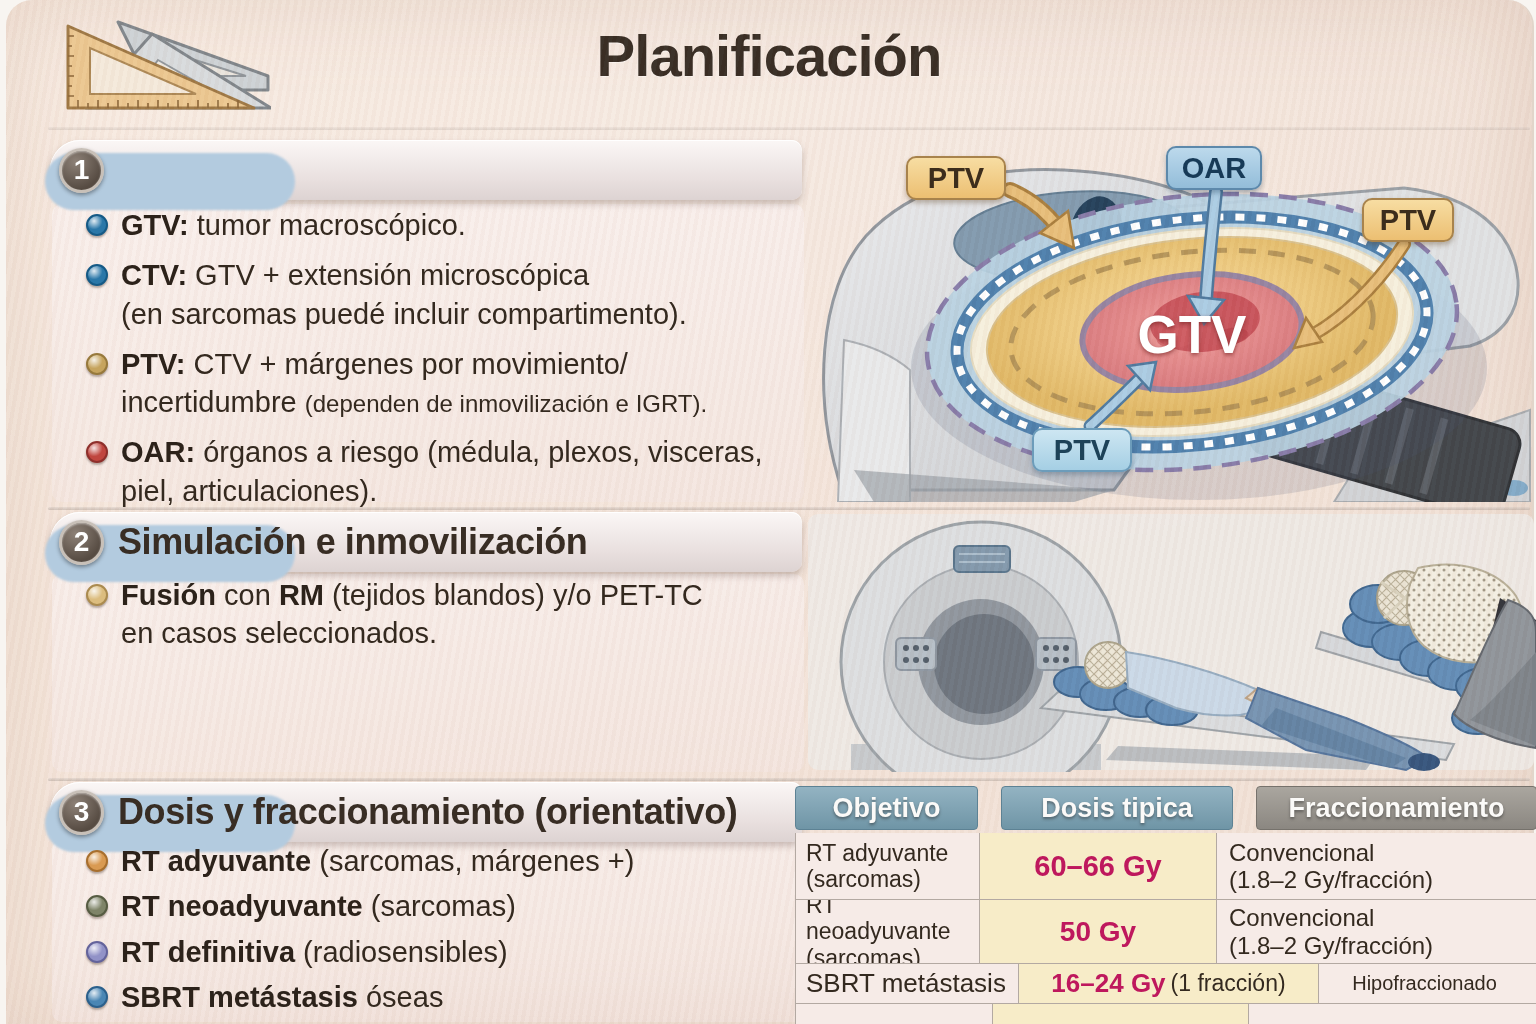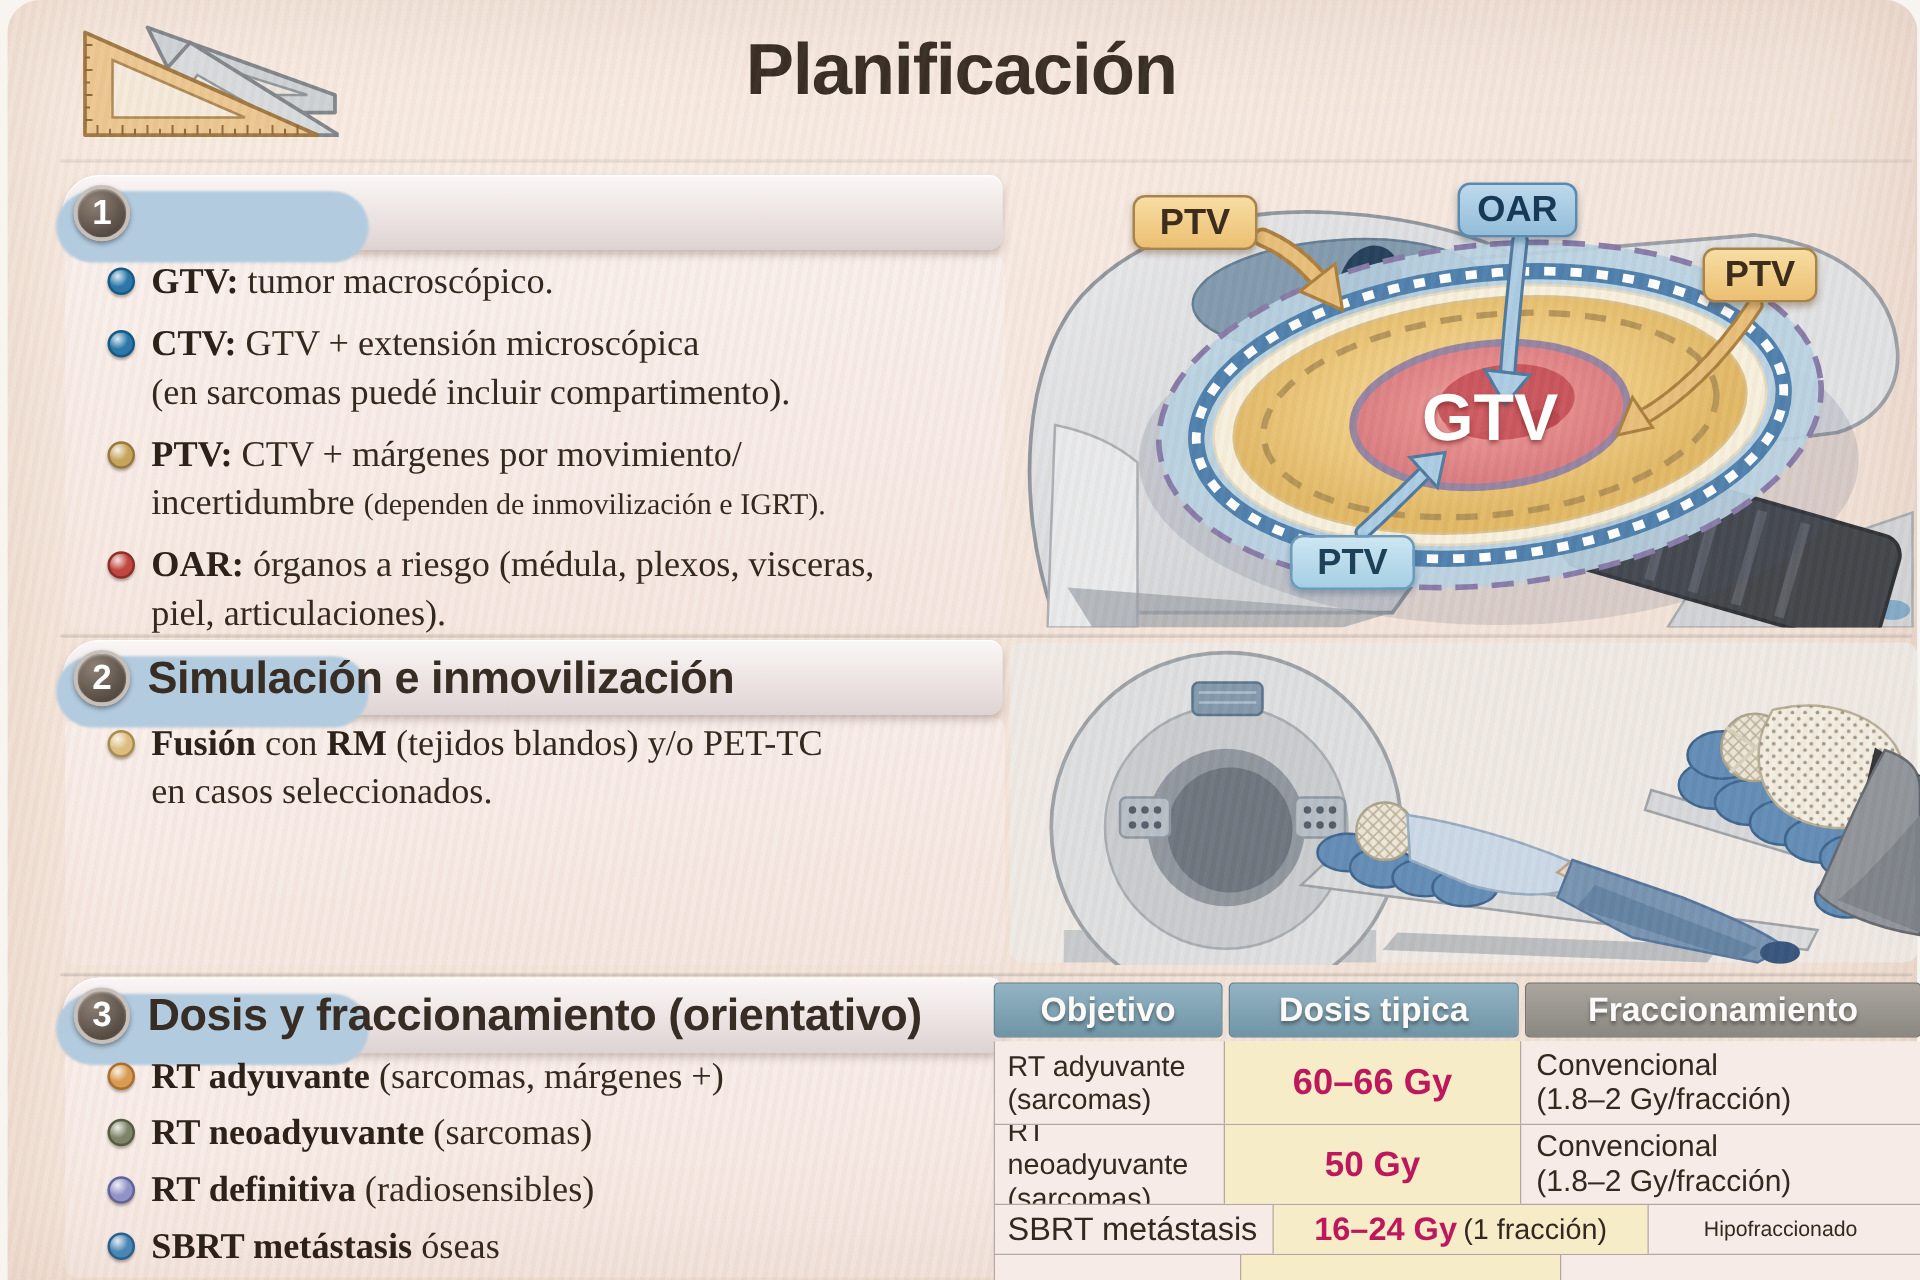--- a/index.html
+++ b/index.html
@@ -23,21 +23,21 @@
     box-shadow:0 4px 7px rgba(118,98,92,.35), inset 0 1px 0 #fff;
     display:flex;align-items:center;gap:14px;padding:0 16px 0 9px;box-sizing:border-box;}
   .sec-h::before{content:'';position:absolute;left:-5px;top:13px;width:250px;height:57px;z-index:-1;
     background:#b3cbdf;border-radius:32px;filter:blur(1px);}
   .num{width:45px;height:45px;border-radius:50%;flex:0 0 45px;
     background:radial-gradient(circle at 35% 28%, #8d8177, #564b42 72%);
     border:3px solid #c8c0b8;box-shadow:0 2px 4px rgba(0,0,0,.4), inset 0 1px 2px rgba(255,255,255,.45);
     color:#fff;font-weight:700;font-size:28px;display:flex;align-items:center;justify-content:center;box-sizing:border-box;}
   .htxt{font-size:36px;font-weight:700;color:#382d24;letter-spacing:-.4px;white-space:nowrap;}
   .bullets{position:absolute;z-index:1;}
-  .bullet{position:relative;padding-left:37px;margin-bottom:12px;font-family:Liberation Serif, serif;}
+  .bullet{position:relative;padding-left:37px;margin-bottom:12px;}
   .bullets.s2 .bullet{margin-bottom:10px;}
   .bullets.s3 .bullet{margin-bottom:7px;}
   .dot{position:absolute;left:2px;top:8px;width:22px;height:22px;border-radius:50%;box-sizing:border-box;
     background:radial-gradient(circle at 34% 28%, rgba(255,255,255,.85), rgba(255,255,255,0) 48%), var(--c,#888);
     border:2px solid var(--r,#555);box-shadow:0 2px 2px rgba(60,40,30,.35);}
   .btxt{margin:0;font-size:29px;line-height:1.32;color:#34291f;white-space:pre-wrap;}
   .btxt .bb{font-weight:700;color:#2c221a;}
   .btxt .sm{font-size:24px;}
   
   .illus1{position:absolute;left:808px;top:140px;width:718px;height:362px;}
@@ -47,21 +47,21 @@
   .co.tan{background:linear-gradient(#f7dda2,#ecbf72);border:2px solid #a8834c;color:#3c2d1c;
     box-shadow:0 3px 5px rgba(90,60,30,.35);}
   .co.blue{background:linear-gradient(#bcd9ec,#93bdd9);border:2px solid #5d89ab;color:#173a57;
     box-shadow:0 3px 5px rgba(30,60,90,.35);}
   .co.blue2{background:linear-gradient(#cde6f2,#a5cfe4);border:2px solid #6c9cba;color:#1d4258;
     box-shadow:0 3px 5px rgba(30,60,90,.3);}
   .gtvlab{position:absolute;left:318px;top:164px;width:120px;text-align:center;z-index:2;
     font-size:53px;font-weight:700;color:#fff;text-shadow:0 2px 4px rgba(130,45,45,.75);}
   
   .dtable{position:absolute;left:789px;top:786px;width:742px;color:#33291f;z-index:1;}
-  .thead{display:grid;grid-template-columns:183px 232px 1fr;gap:5px;height:44px;}
+  .thead{display:grid;grid-template-columns:183px 232px 1fr;gap:23px;height:44px;}
   .th{display:flex;align-items:center;justify-content:center;font-size:27px;font-weight:700;
     color:#fbfaf8;text-shadow:0 2px 3px rgba(40,40,40,.5);border-radius:4px;}
   .th.blue{background:linear-gradient(#93b3c2,#6f95a6);border:1px solid #5d8294;}
   .th.gray{background:linear-gradient(#aaa69f,#8b8781);border:1px solid #76726c;}
   .tbody{margin-top:3px;border:1px solid #b3a9a2;border-top:none;background:#f6ebe7;}
   .trow{display:grid;border-top:1px solid #b3a9a2;}
   .trow:first-child{border-top:none;}
   .r0{grid-template-columns:183px 237px 1fr;height:66px;}
   .r1{grid-template-columns:183px 237px 1fr;height:63px;}
   .r2{grid-template-columns:222px 300px 1fr;height:39px;}
@@ -69,21 +69,21 @@
   .tc{display:flex;align-items:center;border-left:1px solid #b3a9a2;padding:2px 6px;overflow:hidden;box-sizing:border-box;}
   .tc:first-child{border-left:none;}
   .obj{font-size:23px;line-height:1.15;white-space:pre-wrap;padding-left:10px;}
   .r2 .obj,.r3 .obj{font-size:26px;white-space:nowrap;}
   .dose{background:#f7ecc8;justify-content:center;gap:5px;}
   .dmain{font-weight:700;font-size:29px;color:#be185d;}
   .r1 .dmain{font-size:28px;}
   .r2 .dmain,.r3 .dmain{font-size:26px;}
   .dnote{font-size:23px;}
   .frac{font-size:24px;line-height:1.14;white-space:pre-wrap;padding-left:12px;}
-  .r2 .frac{justify-content:center;padding-left:0;font-size:17px;}
+  .r2 .frac{justify-content:center;padding-left:0;font-size:20px;}
   .r3 .frac{font-size:23px;white-space:nowrap;}
 </style>
 </head>
 <body>
 
 <div class="card">
 
   <svg class="hicon" width="215" height="102" viewBox="0 0 215 102">
     <polygon points="62,10 212,64 212,78 96,78" fill="#ccd1d4" stroke="#7d8388" stroke-width="3" stroke-linejoin="round"></polygon>
     <polygon points="120,42 190,64 124,64" fill="#e9e4dc" stroke="#8e9499" stroke-width="2"></polygon>

